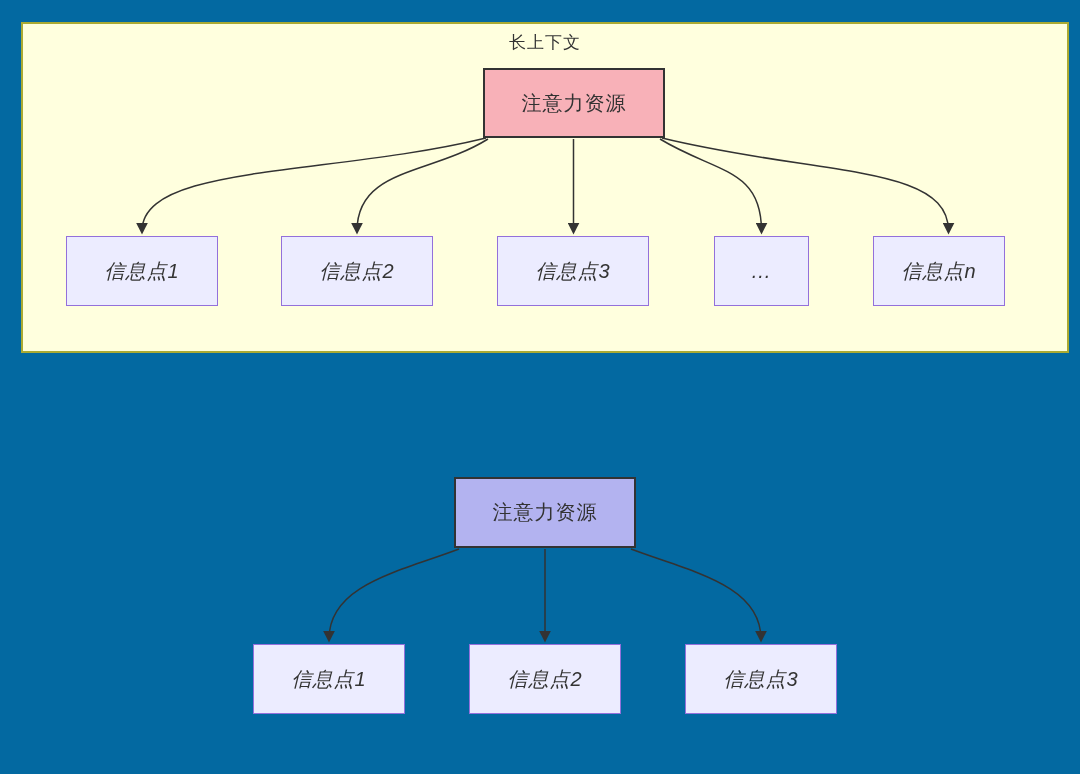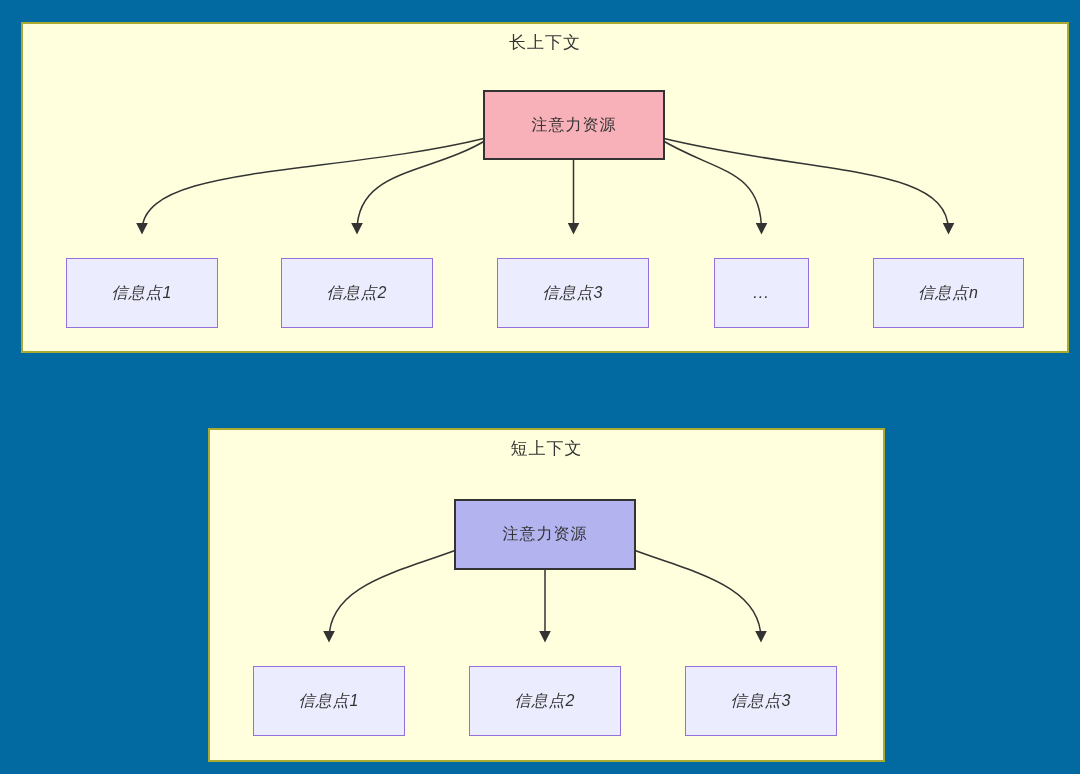--- a/index.html
+++ b/index.html
@@ -20,39 +20,36 @@
     position:absolute; background:var(--panel-fill);
     border:2px solid var(--panel-border); box-sizing:border-box;
   }
   .panel-title{
     position:absolute; width:100%; top:7px; text-align:center;
     font-size:17px; color:var(--dark); letter-spacing:1px;
   }
   .node{
     position:absolute; box-sizing:border-box;
     display:flex; align-items:center; justify-content:center;
-    font-size:16px; color:var(--dark); letter-spacing:1px;margin-top:22px;
+    font-size:20px; color:var(--dark); letter-spacing:1px;
   }
   .attn{ border:2px solid var(--dark); }
   .attn-long{ background:var(--attn-long); }
   .attn-short{ background:var(--attn-short); }
   .info{ background:var(--node-fill); border:1.5px solid var(--node-border);font-style:italic; }
 </style>
 </head>
 <body>
 
 <div class="canvas">
 
   <section class="panel" style="left:21px; top:22px; width:1048px; height:331px;">
     <div class="panel-title">长上下文</div>
   </section>
 
-  <section class="panel" style="left:208px; top:428px; width:677px; height:334px;">
-    <div class="panel-title">短上下文</div>
-  </section>
 
   <svg class="edges" viewBox="0 0 1080 774" xmlns="http://www.w3.org/2000/svg">
     <defs>
       <marker id="ah" viewBox="0 0 10 10" refX="7" refY="5" markerWidth="8" markerHeight="8" orient="auto-start-reverse">
         <path d="M 0 0 L 10 5 L 0 10 z" fill="#333333"></path>
       </marker>
     </defs>
     <g fill="none" stroke="#333333" stroke-width="1.5">
       <path d="M 486 138 C 330 176, 142 164, 142 231" marker-end="url(#ah)"></path>
       <path d="M 488 139 C 430 175, 357 168, 357 231" marker-end="url(#ah)"></path>
@@ -65,21 +62,21 @@
       <path d="M 631 549 C 692 572, 761 585, 761 639" marker-end="url(#ah)"></path>
     </g>
   </svg>
 
   <div class="node attn attn-long" style="left:483px; top:68px; width:182px; height:70px;">注意力资源</div>
 
   <div class="node info" style="left:66px;  top:236px; width:152px; height:70px;">信息点1</div>
   <div class="node info" style="left:281px; top:236px; width:152px; height:70px;">信息点2</div>
   <div class="node info" style="left:497px; top:236px; width:152px; height:70px;">信息点3</div>
   <div class="node info" style="left:714px; top:236px; width:95px;  height:70px;">...</div>
-  <div class="node info" style="left:873px; top:236px; width:151px; height:70px;">信息点n</div>
+  <div class="node info" style="left:873px; top:236px; width:132px; height:70px;">信息点n</div>
 
   <div class="node attn attn-short" style="left:454px; top:477px; width:182px; height:71px;">注意力资源</div>
 
   <div class="node info" style="left:253px; top:644px; width:152px; height:70px;">信息点1</div>
   <div class="node info" style="left:469px; top:644px; width:152px; height:70px;">信息点2</div>
   <div class="node info" style="left:685px; top:644px; width:152px; height:70px;">信息点3</div>
 
 </div>
 
 </body></html>

